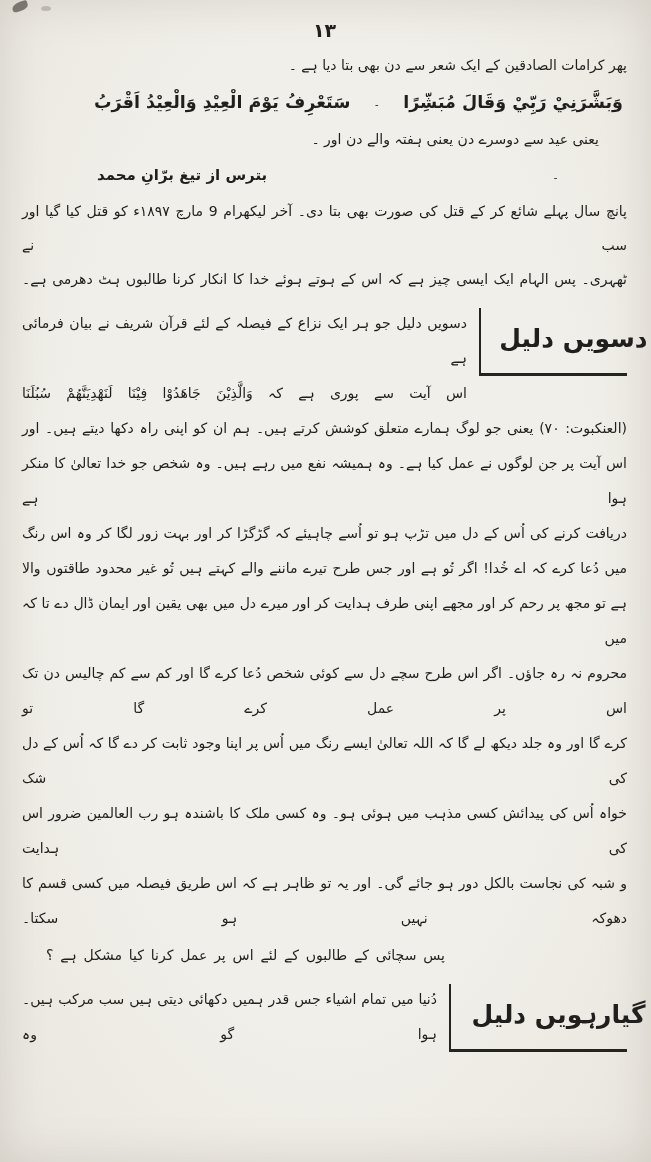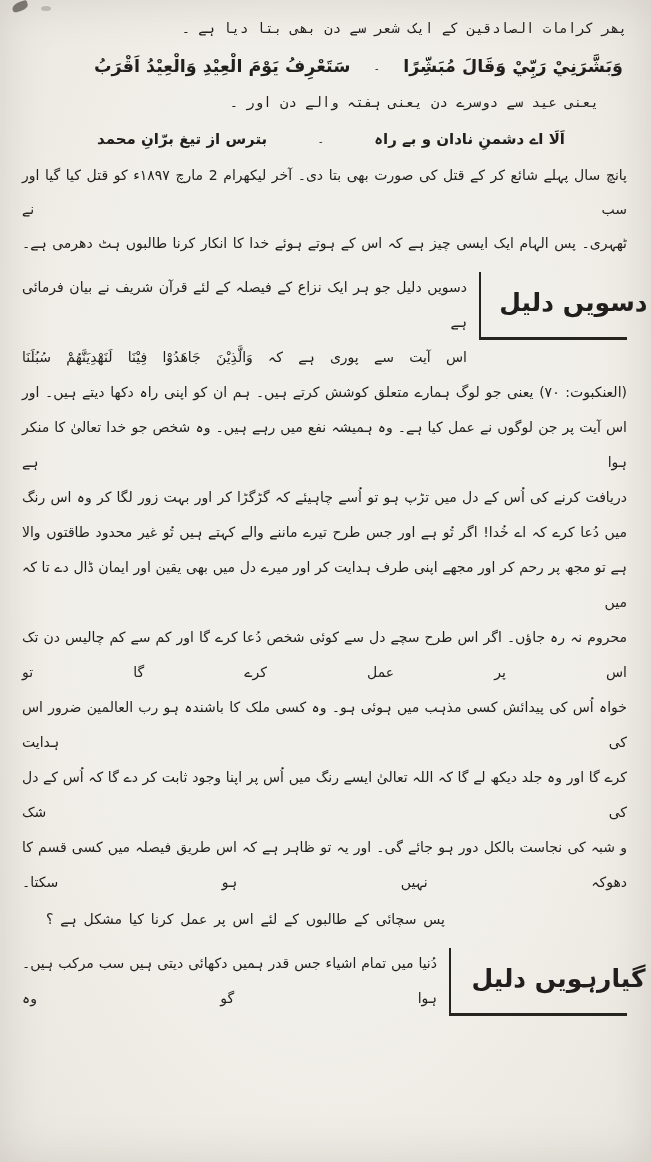--- a/index.html
+++ b/index.html
@@ -15,21 +15,21 @@
     color:#201f1d;
     font-family:"DejaVu Sans",sans-serif;
     overflow:hidden;
   }
   .page-number{
     text-align:center;
     font-size:19px;font-weight:bold;
     height:36px;line-height:36px;
   }
   .line{font-size:14px;line-height:34px;}
-  .right{text-align:right;font-family:Liberation Mono, monospace;}
+  .right{text-align:right;}
   .jline{
     font-size:14px;line-height:35px;
     text-align:justify;text-align-last:justify;
   }
   .intro-para .jline{line-height:34px;}
   .couplet{
     display:flex;align-items:center;justify-content:space-between;
     font-weight:bold;
   }
   .couplet .hem{white-space:nowrap;}
@@ -76,57 +76,57 @@
     border-radius:50%;
   }
 </style>
 </head>
 <body>
 
 <div class="page">
   <div class="smudge-tr"></div>
   <div class="smudge-tl"></div>
 
+  <div class="page-number">۱۳</div>
 
   <div class="line right opening-line">پھر کرامات الصادقین کے ایک شعر سے دن بھی بتا دیا ہے ۔</div>
 
   <div class="couplet arabic-couplet">
     <span class="hem">وَبَشَّرَنِيْ رَبِّيْ وَقَالَ مُبَشِّرًا</span>
     <span class="sep">۔</span>
     <span class="hem">سَتَعْرِفُ يَوْمَ الْعِيْدِ وَالْعِيْدُ اَقْرَبُ</span>
   </div>
 
   <div class="line right translation-line">یعنی عید سے دوسرے دن یعنی ہفتہ والے دن اور ۔</div>
 
   <div class="couplet persian-couplet">
-    <span class="hem">اَلَا اے دشمنِ نادان و بے راہ</span>
     <span class="sep">۔</span>
     <span class="hem">بترس از تیغ برّانِ محمد</span>
   </div>
 
   <div class="intro-para">
-    <div class="jline">پانچ سال پہلے شائع کر کے قتل کی صورت بھی بتا دی۔ آخر لیکھرام 2 مارچ ۱۸۹۷ء کو قتل کیا گیا اور سب نے</div>
+    <div class="jline">پانچ سال پہلے شائع کر کے قتل کی صورت بھی بتا دی۔ آخر لیکھرام 9 مارچ ۱۸۹۷ء کو قتل کیا گیا اور سب نے</div>
     <div class="jline">ٹھہری۔ پس الہام ایک ایسی چیز ہے کہ اس کے ہوتے ہوئے خدا کا انکار کرنا طالبوں ہٹ دھرمی ہے۔</div>
   </div>
 
   <section class="dalil">
     <div class="dalil-box box-10">
       <span class="dalil-title">دسویں دلیل</span>
     </div>
     <div class="jline">دسویں دلیل جو ہر ایک نزاع کے فیصلہ کے لئے قرآن شریف نے بیان فرمائی ہے</div>
     <div class="jline">اس آیت سے پوری ہے کہ وَالَّذِيْنَ جَاهَدُوْا فِيْنَا لَنَهْدِيَنَّهُمْ سُبُلَنَا</div>
     <div class="clear"></div>
     <div class="jline">(العنکبوت: ۷۰) یعنی جو لوگ ہمارے متعلق کوشش کرتے ہیں۔ ہم ان کو اپنی راہ دکھا دیتے ہیں۔ اور</div>
     <div class="jline">اس آیت پر جن لوگوں نے عمل کیا ہے۔ وہ ہمیشہ نفع میں رہے ہیں۔ وہ شخص جو خدا تعالیٰ کا منکر ہوا ہے</div>
     <div class="jline">دریافت کرنے کی اُس کے دل میں تڑپ ہو تو اُسے چاہیئے کہ گڑگڑا کر اور بہت زور لگا کر وہ اس رنگ</div>
     <div class="jline">میں دُعا کرے کہ اے خُدا! اگر تُو ہے اور جس طرح تیرے ماننے والے کہتے ہیں تُو غیر محدود طاقتوں والا</div>
     <div class="jline">ہے تو مجھ پر رحم کر اور مجھے اپنی طرف ہدایت کر اور میرے دل میں بھی یقین اور ایمان ڈال دے تا کہ میں</div>
     <div class="jline">محروم نہ رہ جاؤں۔ اگر اس طرح سچے دل سے کوئی شخص دُعا کرے گا اور کم سے کم چالیس دن تک اس پر عمل کرے گا تو</div>
+    <div class="jline">کرے گا اور وہ جلد دیکھ لے گا کہ اللہ تعالیٰ ایسے رنگ میں اُس پر اپنا وجود ثابت کر دے گا کہ اُس کے دل کی شک</div>
     <div class="jline">خواہ اُس کی پیدائش کسی مذہب میں ہوئی ہو۔ وہ کسی ملک کا باشندہ ہو رب العالمین ضرور اس کی ہدایت</div>
-    <div class="jline">کرے گا اور وہ جلد دیکھ لے گا کہ اللہ تعالیٰ ایسے رنگ میں اُس پر اپنا وجود ثابت کر دے گا کہ اُس کے دل کی شک</div>
     <div class="jline">و شبہ کی نجاست بالکل دور ہو جائے گی۔ اور یہ تو ظاہر ہے کہ اس طریق فیصلہ میں کسی قسم کا دھوکہ نہیں ہو سکتا۔</div>
     <div class="line closing-line">پس سچائی کے طالبوں کے لئے اس پر عمل کرنا کیا مشکل ہے ؟</div>
   </section>
 
   <section class="dalil">
     <div class="dalil-box box-11">
       <span class="dalil-title">گیارہویں دلیل</span>
     </div>
     <div class="jline">دُنیا میں تمام اشیاء جس قدر ہمیں دکھائی دیتی ہیں سب مرکب ہیں۔ ہوا گو وہ</div>
 

